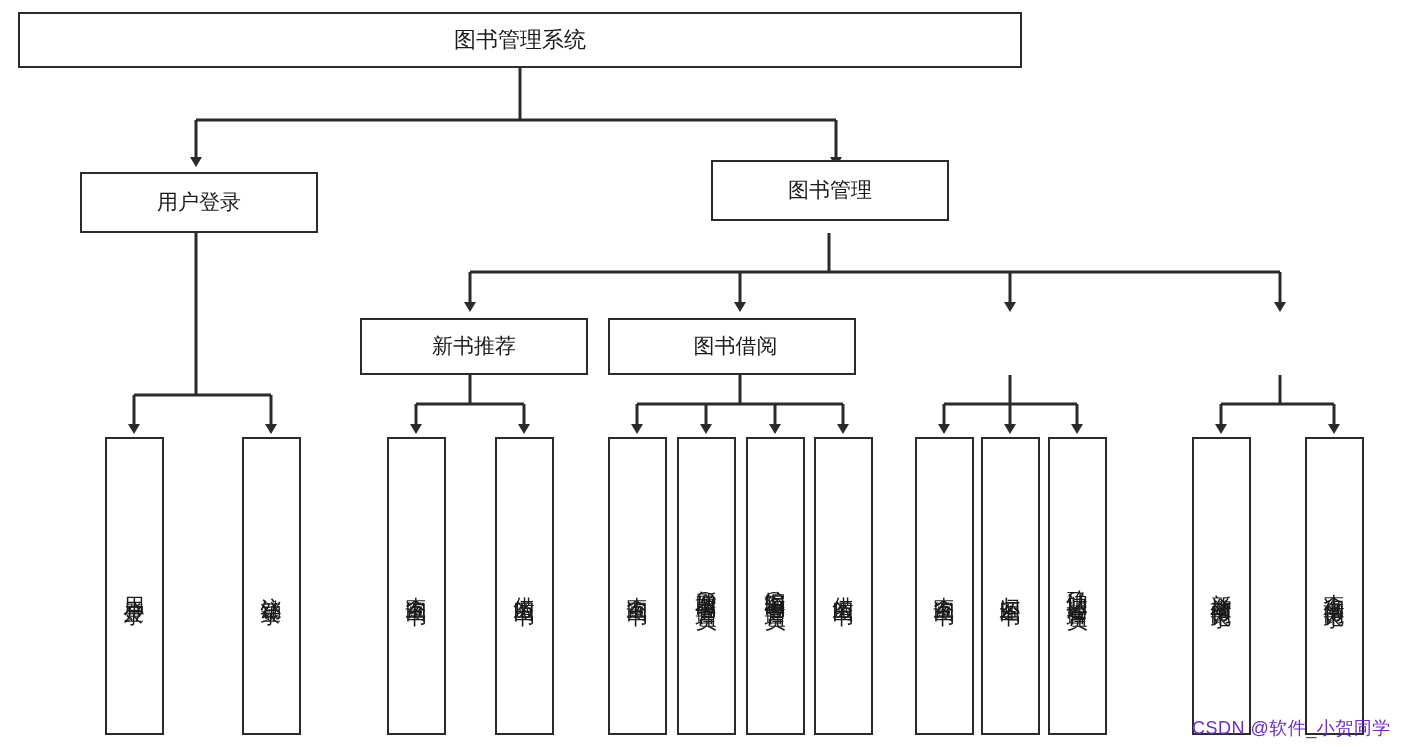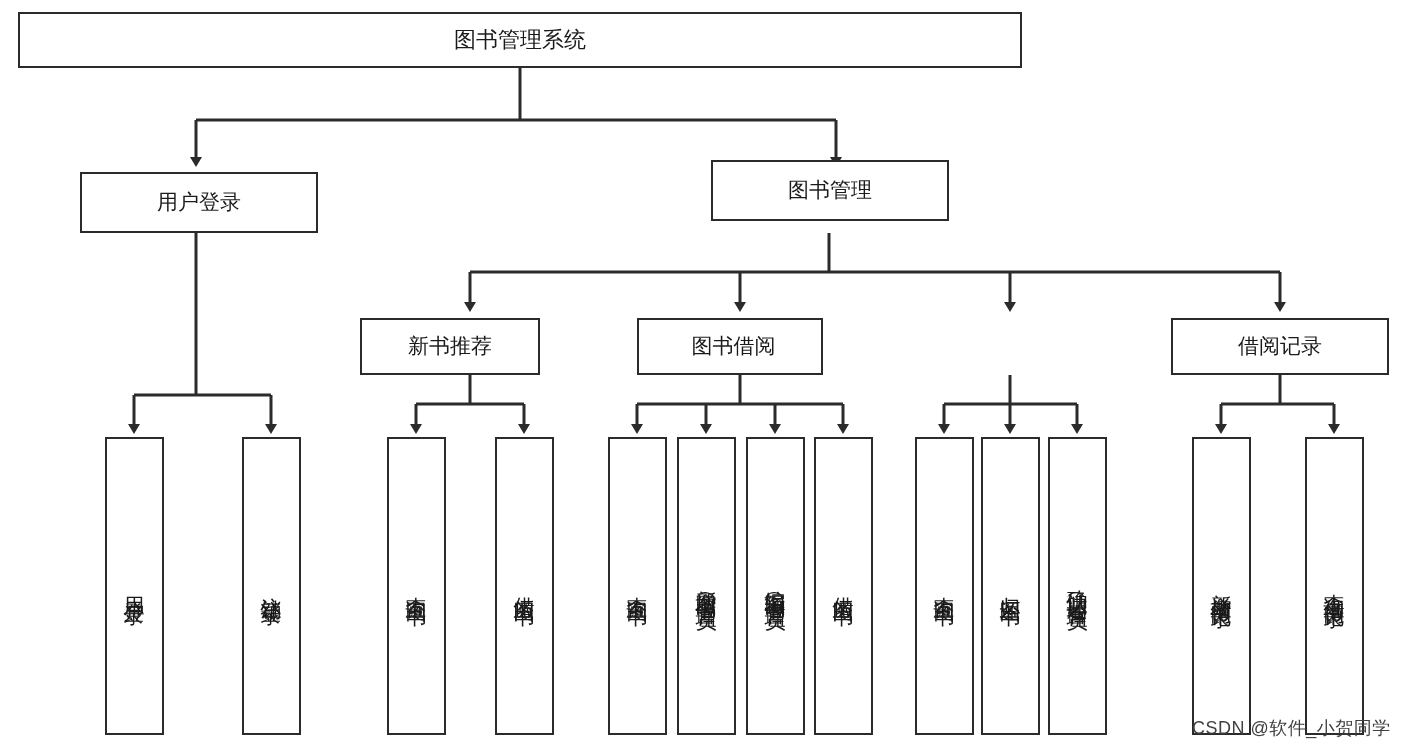--- a/index.html
+++ b/index.html
@@ -57,21 +57,21 @@
   .node.vert .lbl {
     writing-mode: vertical-rl;
     text-orientation: upright;
     font-size: 21px;
     letter-spacing: 3px;
     line-height: 1;
     white-space: nowrap;
   }
   .watermark {
     position: absolute;
-    color: #404040;
+    color: #6d28d9;
     font-size: 18px;
     letter-spacing: 0.5px;
     white-space: nowrap;
     font-family: "Liberation Sans", "DejaVu Sans", sans-serif;
   }
 </style>
 </head>
 <body>
 
 <div id="canvas">
@@ -131,28 +131,25 @@
     <span class="lbl">图书管理系统</span>
   </div>
 
   <div class="node horiz" style="left:80px; top:172px; width:238px; height:61px;">
     <span class="lbl">用户登录</span>
   </div>
   <div class="node horiz" style="left:711px; top:160px; width:238px; height:61px;">
     <span class="lbl">图书管理</span>
   </div>
 
-  <div class="node horiz" style="left:360px; top:318px; width:180px; height:57px;">
+  <div class="node horiz" style="left:360px; top:318px; width:228px; height:57px;">
     <span class="lbl">新书推荐</span>
   </div>
-  <div class="node horiz" style="left:637px; top:318px; width:186px; height:57px;padding-left:7px;">
+  <div class="node horiz" style="left:608px; top:318px; width:248px; height:57px;padding-left:7px;">
     <span class="lbl">图书借阅</span>
-  </div>
-  <div class="node horiz" style="left:1171px; top:318px; width:218px; height:57px;">
-    <span class="lbl">借阅记录</span>
   </div>
 
   <div class="node vert" style="left:105px; top:437px; width:59px; height:298px;">
     <span class="lbl">用户登录</span>
   </div>
   <div class="node vert" style="left:242px; top:437px; width:59px; height:298px;">
     <span class="lbl">注销登录</span>
   </div>
 
   <div class="node vert" style="left:387px; top:437px; width:59px; height:298px;">

